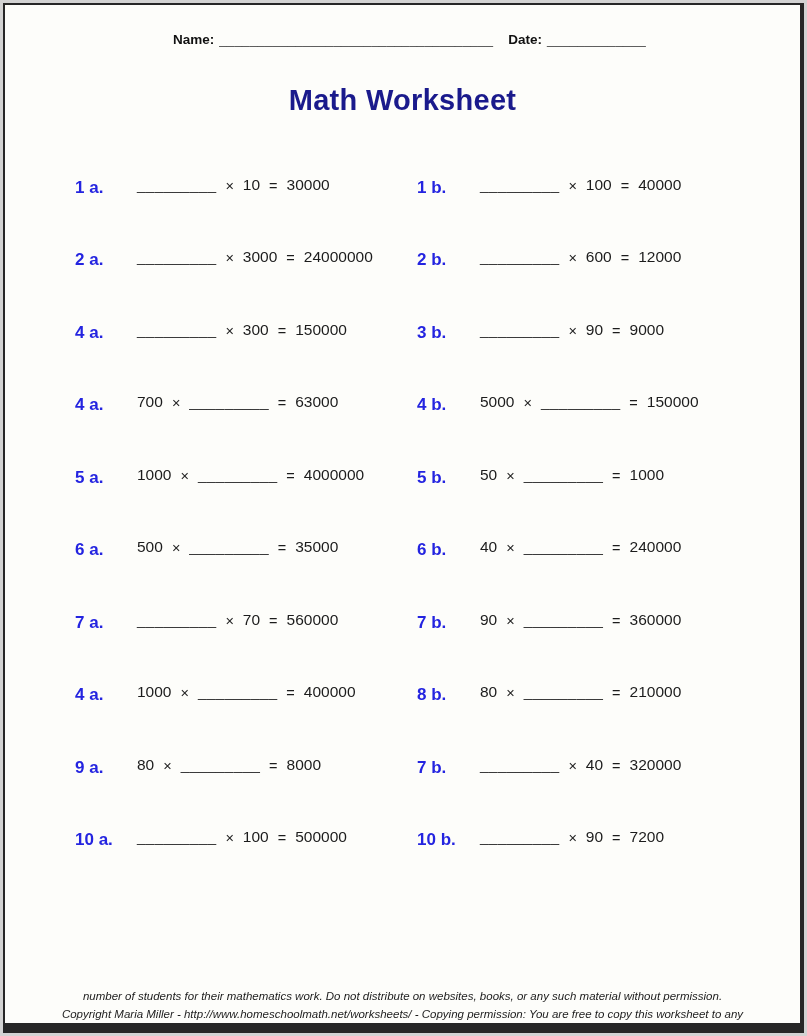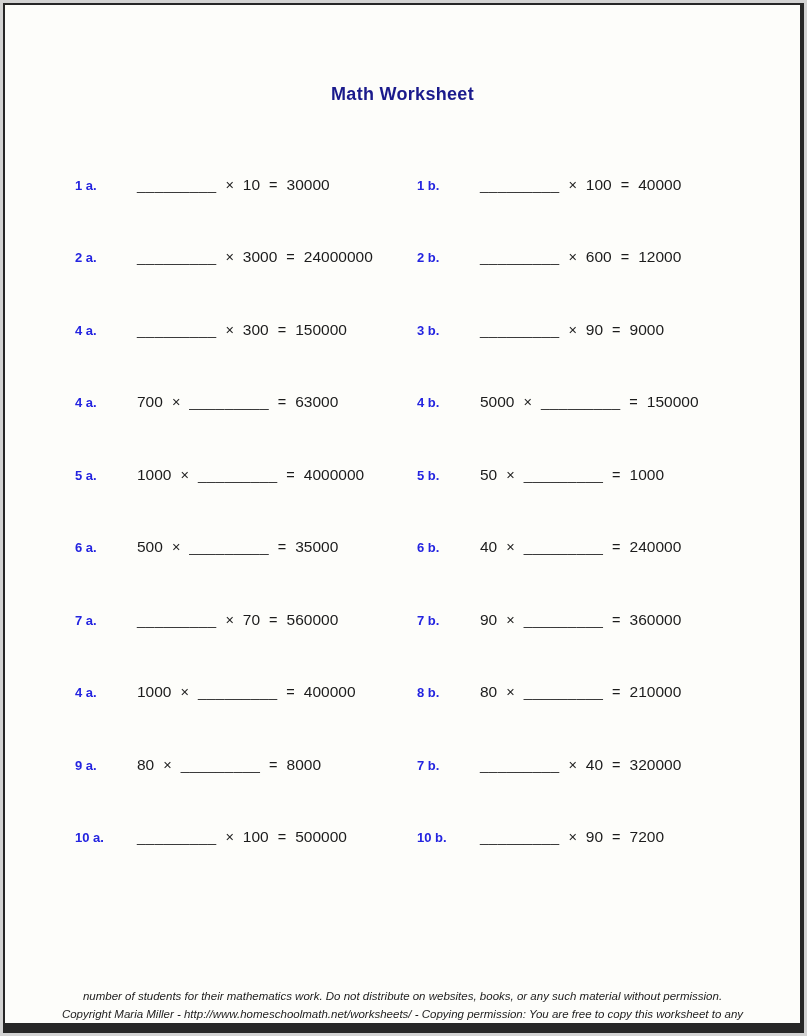--- a/index.html
+++ b/index.html
@@ -33,38 +33,38 @@
     white-space: nowrap;
     color: var(--text-c);
   }
   .hlabel { font-weight: bold; font-size: 13.5px; color: #111; }
   .hline  { font-size: 13.5px; color: #3a3a3a; margin-left: 5px; letter-spacing: 0.1px; }
   .hlabel.date { margin-left: 15px; }
   
   .title {
     position: absolute; top: 79px; left: 0; width: 100%;
     text-align: center;
-    font-size: 18px; font-weight: bold;
+    font-size: 29px; font-weight: bold;
     letter-spacing: 0.3px;
     color: var(--title-c);
   }
   
   .problems { position: absolute; top: 171px; left: 0; width: 100%; }
   .prow { position: relative; height: 72.45px; }
   .plabel {
     position: absolute; top: 2px;
-    font-size: 13px; font-weight: bold;
+    font-size: 17px; font-weight: bold;
     color: var(--num-c);
     white-space: nowrap;
   }
   .plabel-a { left: 70px; }
   .plabel-b { left: 412px; }
   .peq {
     position: absolute; top: 0;
-    display: flex; align-items: center; gap: 9px;
+    display: flex; align-items: flex-end; gap: 9px;
     font-size: 15.5px; color: var(--text-c);
     white-space: nowrap;
   }
   .peq-a { left: 132px; }
   .peq-b { left: 475px; }
   .tok { display: inline-block; }
   .tok.sign { font-size: 14.5px; }
   .tok.blank { letter-spacing: 0.2px; color: #2e2e2e; }
   
   .footer {
@@ -75,20 +75,26 @@
     color: var(--text-c);
     white-space: nowrap;
   }
 </style>
 </head>
 <body>
 
 <div class="wrap">
   <div class="sheet">
 
+    <div class="header">
+      <span class="hlabel">Name:</span>
+      <span class="hline">____________________________________</span>
+      <span class="hlabel date">Date:</span>
+      <span class="hline">_____________</span>
+    </div>
 
     <div class="title">Math Worksheet</div>
 
     <div class="problems">
   <div class="prow">
     <span class="plabel plabel-a">1 a.</span>
     <span class="peq peq-a">
             <span class="tok blank">_________</span>
             <span class="tok sign">×</span>
             <span class="tok">10</span>

